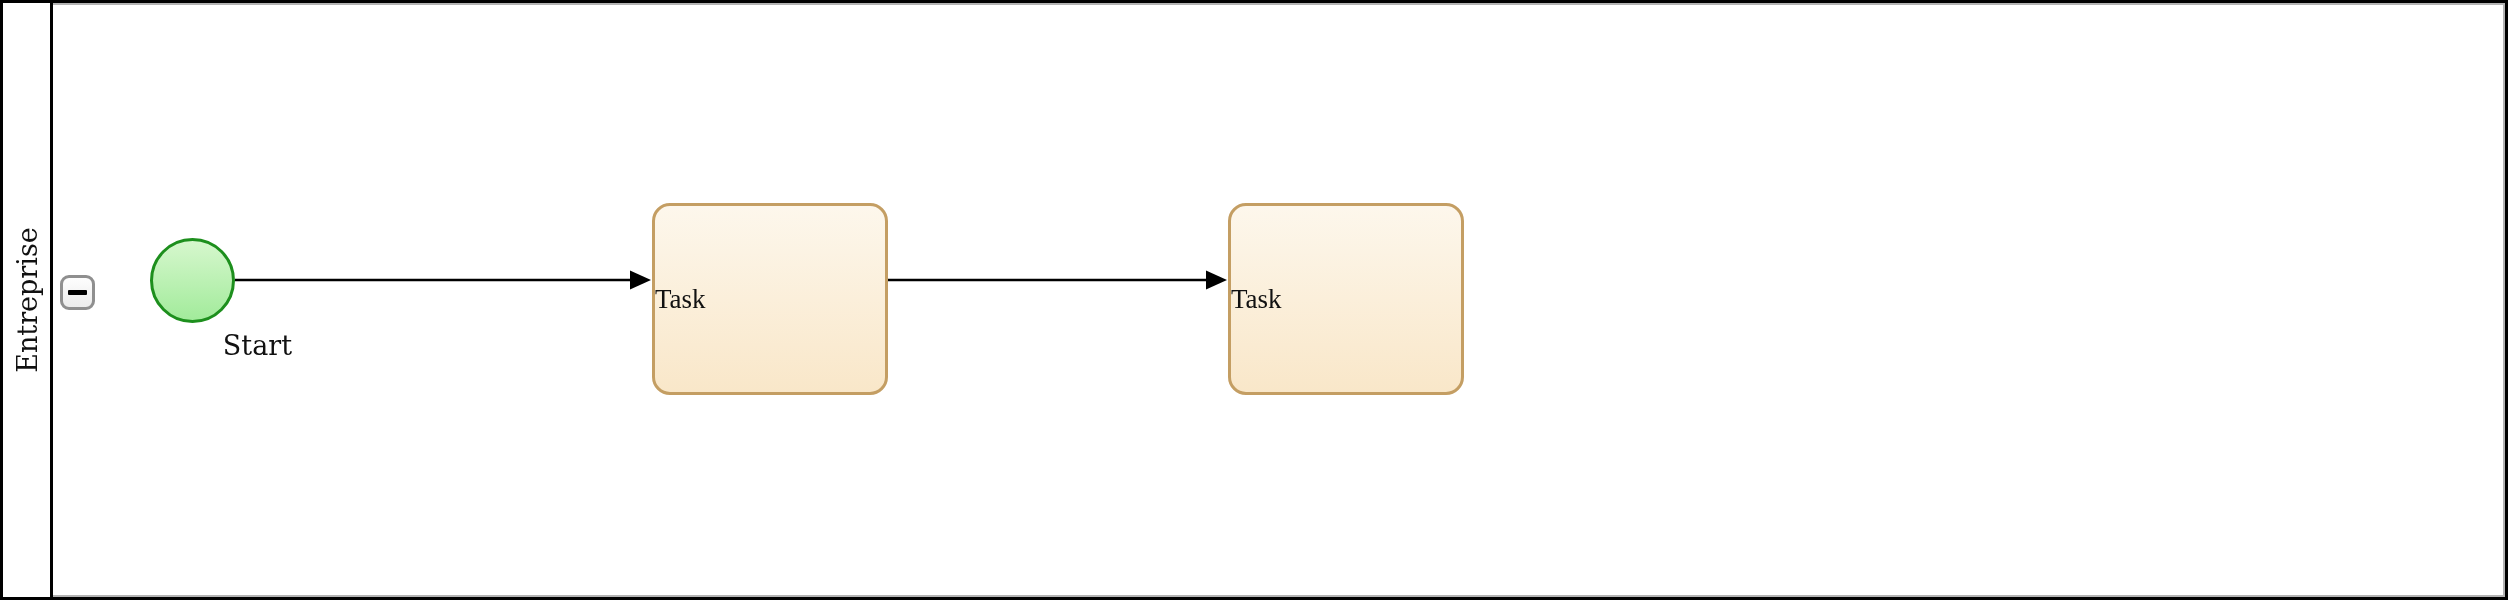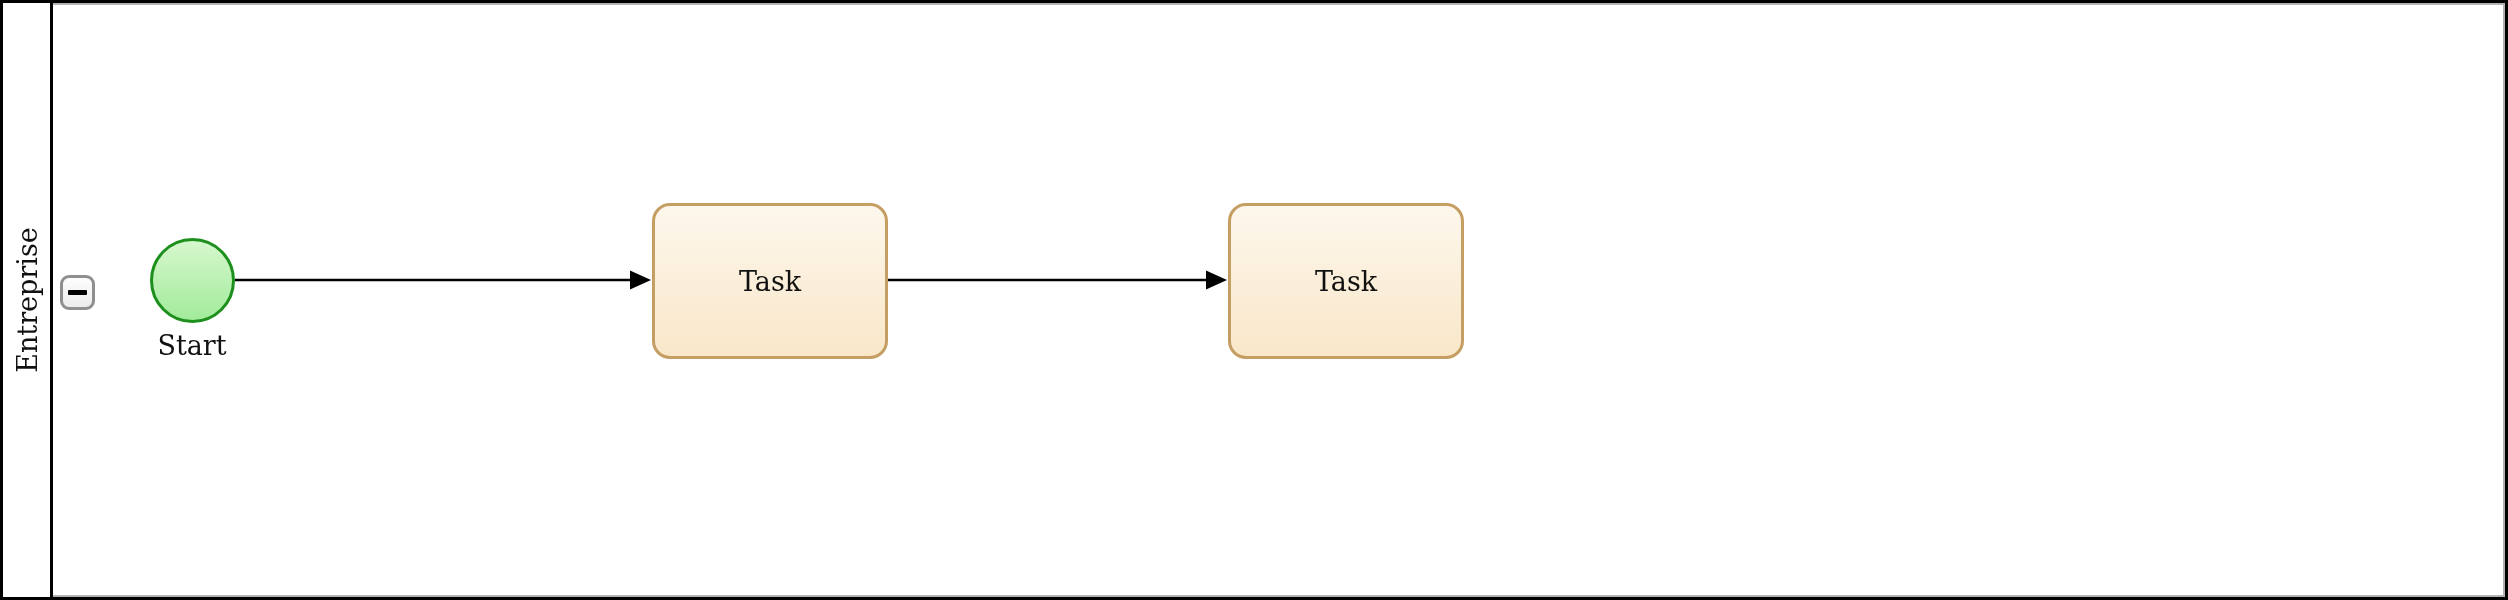--- a/index.html
+++ b/index.html
@@ -83,37 +83,37 @@
     border: 3.5px solid var(--start-event-border, #1d8f1d);
     border-radius: 50%;
     background: linear-gradient(180deg,
       var(--start-event-fill-top, #d6f7cd) 0%,
       var(--start-event-fill-bottom, #a2eb9b) 100%);
   }
   .start-label {
     position: absolute;
     left: 92px; top: 330px;
     width: 200px;
-    text-align: center;
+    text-align: right;
     font-size: 27px;
     color: #111111;
   }
   .task {
     position: absolute;
     top: 203px;
-    width: 236px; height: 156px;
+    width: 236px; height: 192px;
     box-sizing: border-box;
     border: 3px solid var(--task-border, #c49e63);
     border-radius: 18px;
     background: linear-gradient(180deg,
       var(--task-fill-top, #fdf7ec) 0%,
       var(--task-fill-bottom, #f9e7c9) 100%);
     display: flex;
     align-items: center;
-    justify-content: center;
+    font-family: Liberation Serif, serif;
   }
   .task-1 { left: 652px; }
   .task-2 { left: 1228px; }
   .task-label {
     font-size: 27px;
     color: #111111;
   }
   .flows {
     position: absolute;
     inset: 0;

